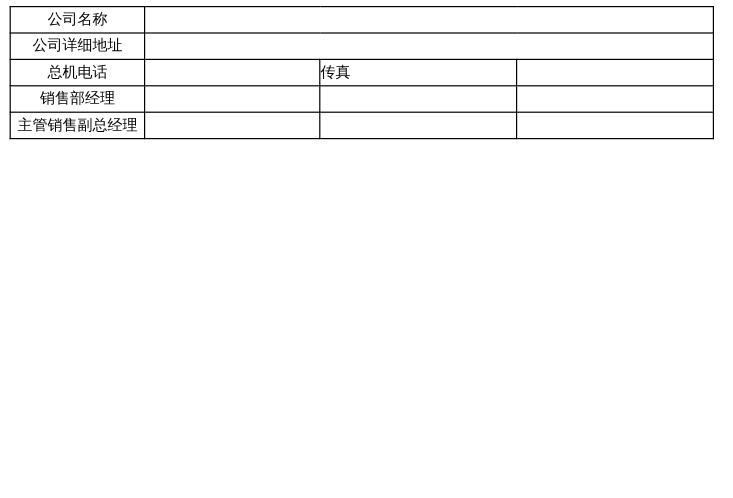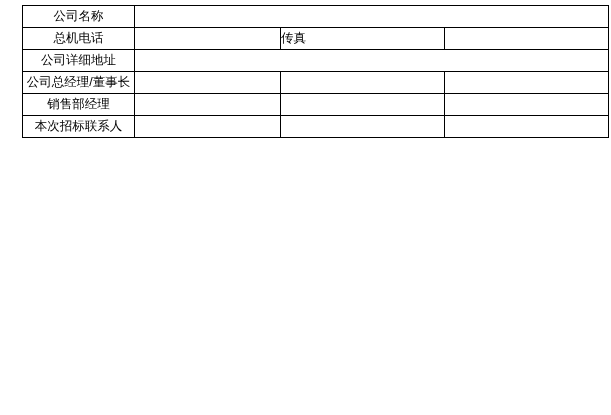--- a/index.html
+++ b/index.html
@@ -8,21 +8,21 @@
     background: #ffffff;
   }
   body {
     width: 611px;
     height: 415px;
     font-family: "Liberation Sans", sans-serif;
     color: #000000;
   }
   #sheet {
     position: absolute;
-    left: 22px;
+    left: 8px;
     top: 5px;
     width: 586px;
   }
   table.form-table {
     border-collapse: collapse;
     table-layout: fixed;
     width: 586px;
   }
   table.form-table td {
     border: 1px solid #000000;
@@ -58,43 +58,37 @@
       <col class="col-a">
       <col class="col-b">
       <col class="col-c">
     </colgroup>
     <tbody>
       <tr>
         <td class="label-cell">公司名称</td>
         <td class="blank" colspan="3"></td>
       </tr>
       <tr>
+        <td class="label-cell">公司详细地址</td>
+        <td class="blank" colspan="3"></td>
+      </tr>
+      <tr>
         <td class="label-cell">总机电话</td>
         <td class="blank"></td>
         <td class="label-cell" style="text-align:left;">传真</td>
         <td class="blank"></td>
       </tr>
-      <tr>
-        <td class="label-cell">公司详细地址</td>
-        <td class="blank" colspan="3"></td>
-      </tr>
 
-      <tr>
-        <td class="label-cell tall-2">公司总经理/董事长</td>
-        <td class="blank tall-2"></td>
-        <td class="blank tall-2"></td>
-        <td class="blank tall-2"></td>
-      </tr>
       <tr>
         <td class="label-cell tall-2">销售部经理</td>
         <td class="blank tall-2"></td>
         <td class="blank tall-2"></td>
         <td class="blank tall-2"></td>
       </tr>
       <tr>
-        <td class="label-cell tall-2">本次招标联系人</td>
+        <td class="label-cell tall-2">主管销售副总经理</td>
         <td class="blank tall-2"></td>
         <td class="blank tall-2"></td>
         <td class="blank tall-2"></td>
       </tr>
     </tbody>
   </table>
 </div>
 
 </body></html>

